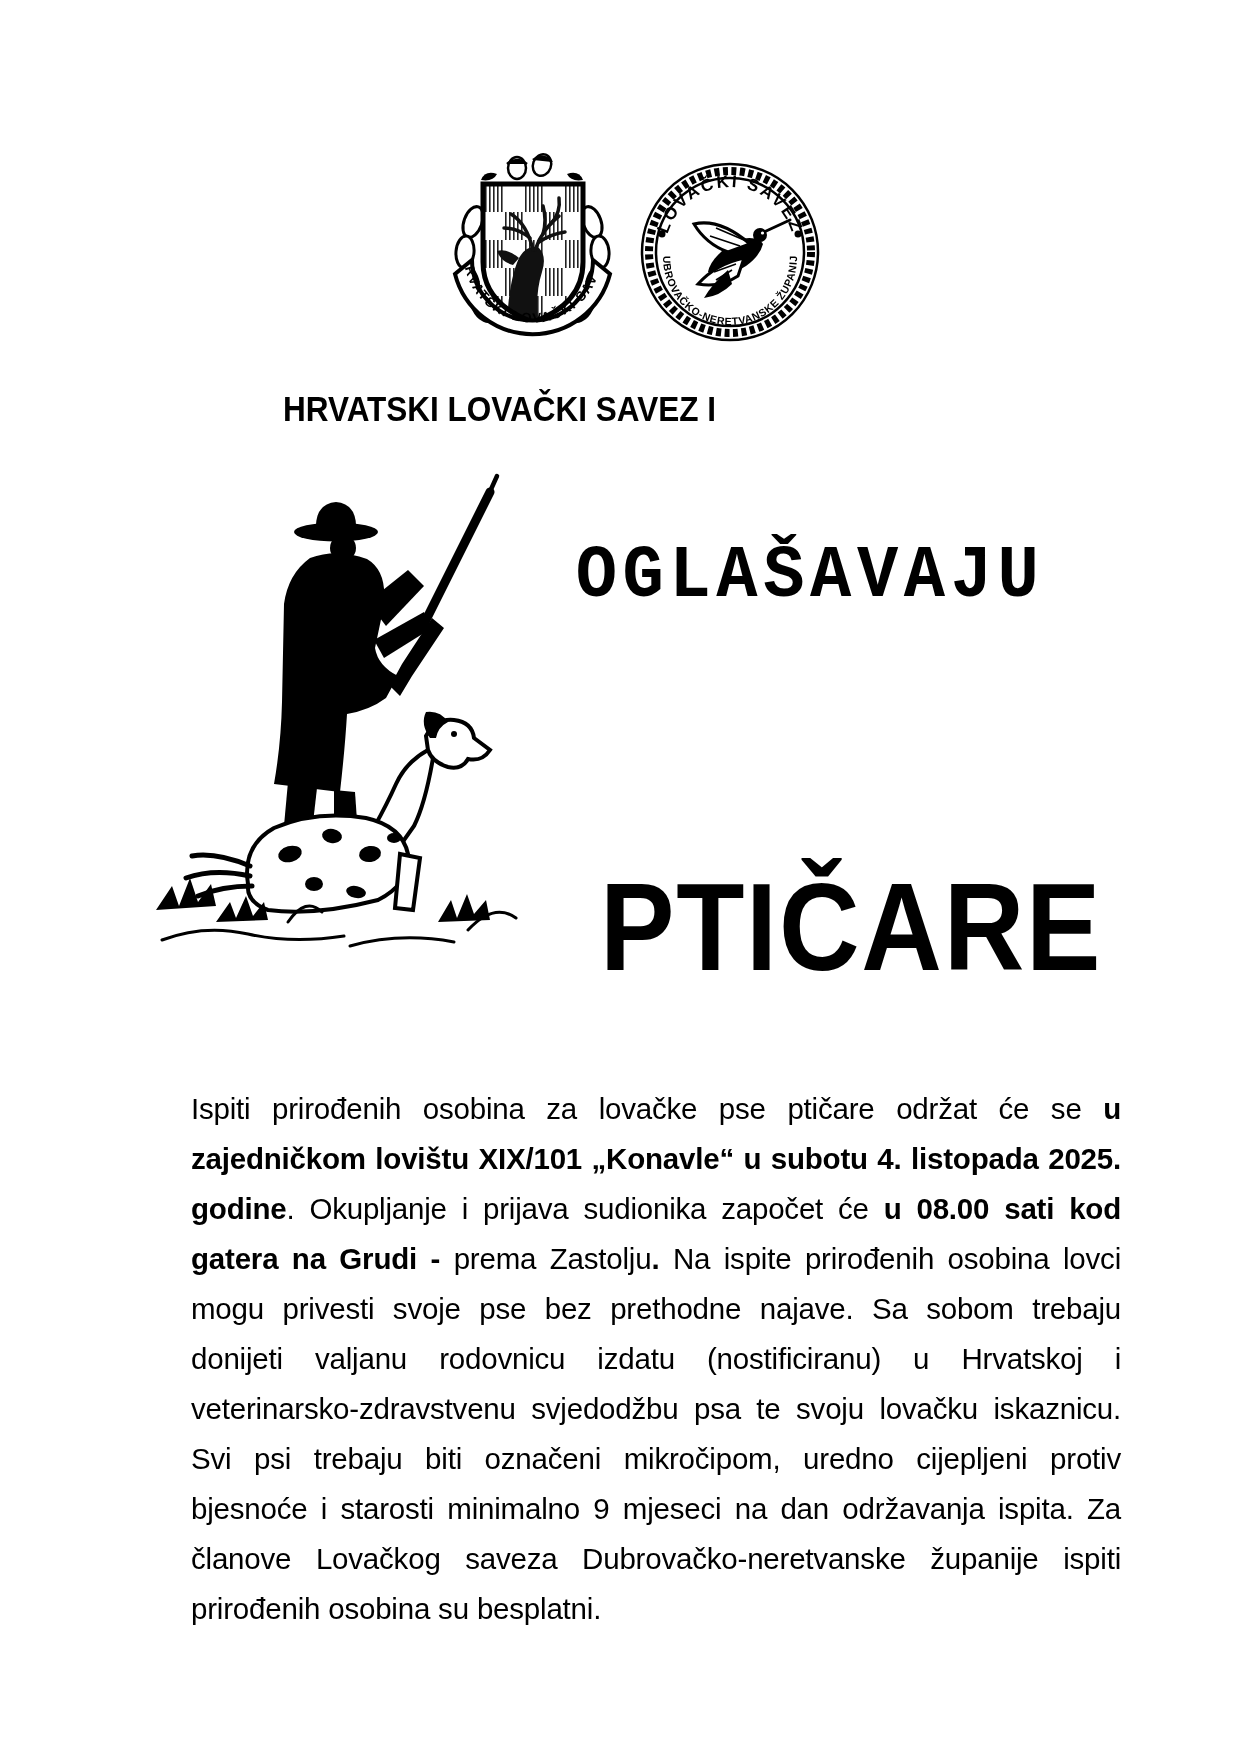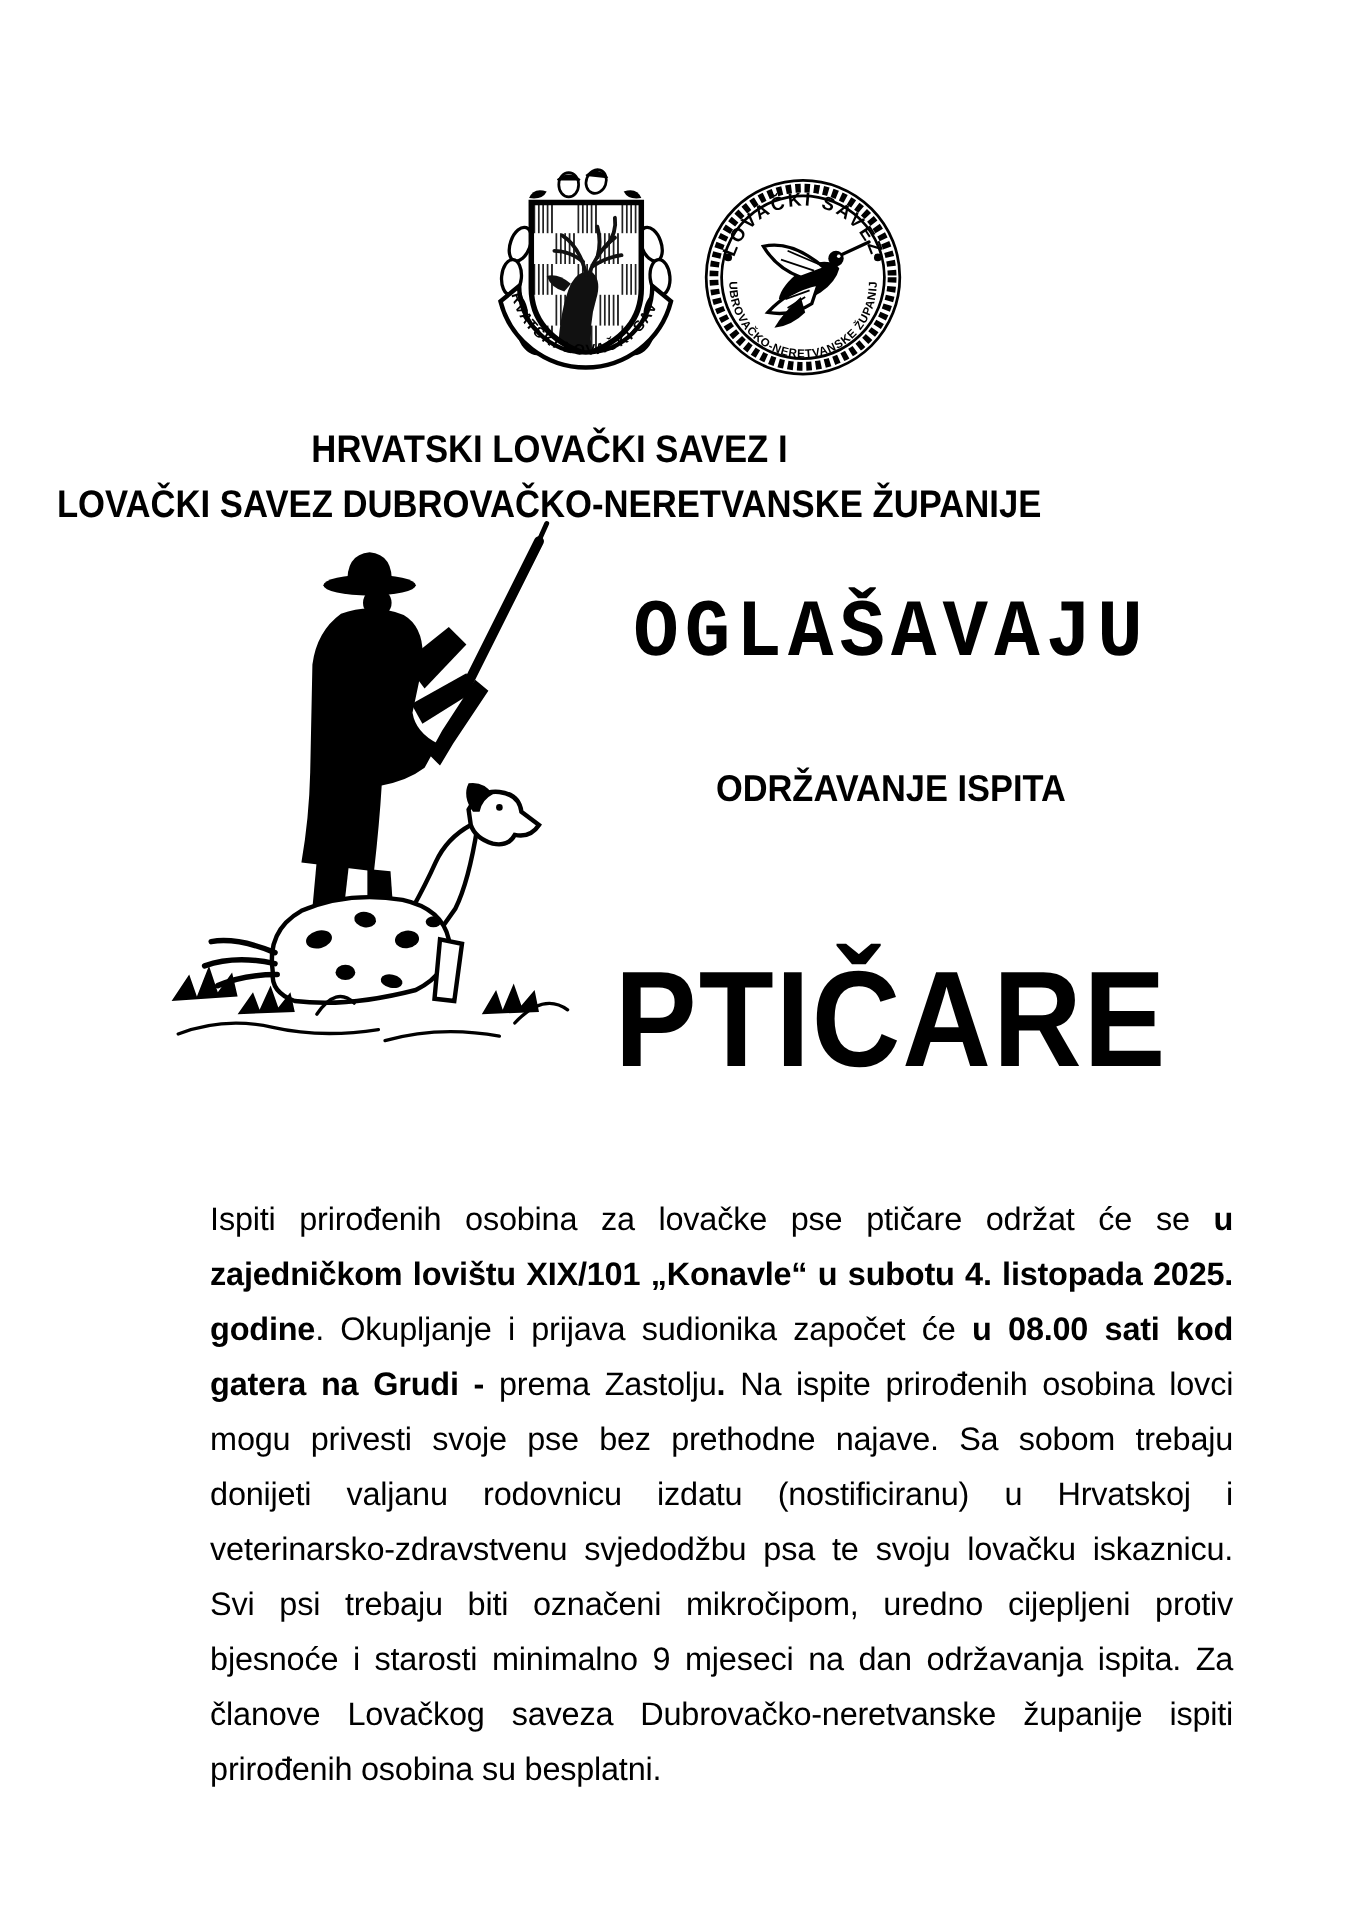--- a/index.html
+++ b/index.html
@@ -32,21 +32,21 @@
   }
   .announce-verb>span{display:inline-block;letter-spacing:6px;transform:scaleX(.93);transform-origin:50% 50%;}
   .announce-sub{
     position:absolute;left:520px;width:580px;text-align:center;
     font-weight:bold;font-size:34px;white-space:nowrap;
   }
   .announce-sub>span{display:inline-block;transform:scaleX(.92);transform-origin:50% 50%;}
   .sub1{top:698px;}
   .sub2{top:750px;}
   .announce-subject{
-    position:absolute;left:510px;top:856px;width:600px;text-align:center;
+    position:absolute;left:530px;top:856px;width:600px;text-align:right;
     font-weight:bold;font-size:124px;white-space:nowrap;
   }
   .announce-subject>span{display:inline-block;letter-spacing:2px;transform:scaleX(.9);transform-origin:50% 50%;}
   
   .body-text{
     position:absolute;left:158px;top:1054px;width:930px;
     font-size:29.5px;line-height:50px;text-align:justify;
     letter-spacing:-0.2px;
     margin-left:33px;
   }
@@ -165,23 +165,20 @@
           <line x1="104" y1="104" x2="82" y2="112"></line>
             <line x1="100" y1="110" x2="84" y2="120"></line>
         </g>
       </g>
     </svg>
   </div>
 
   <div class="title-line title1">
     <span>HRVATSKI LOVAČKI SAVEZ I</span>
   </div>
-  <div class="title-line title2">
-    <span>LOVAČKI SAVEZ DUBROVAČKO-NERETVANSKE ŽUPANIJE</span>
-  </div>
 
   <svg class="art" viewBox="0 0 395 510">
 
     <g>
       <line x1="286" y1="172" x2="352" y2="40" stroke="#000" stroke-width="9" stroke-linecap="round"></line>
       <line x1="350" y1="44" x2="359" y2="24" stroke="#000" stroke-width="4.5" stroke-linecap="round"></line>
       <path d="M252,234 L264,212 L294,166 L306,176 L274,224 L262,244 Z" fill="#000"></path>
     </g>
 
     <g fill="#000">
@@ -228,22 +225,19 @@
         <path d="M212,494 q50,-14 104,-4"></path>
         <path d="M330,478 q26,-28 48,-12"></path>
         <path d="M150,470 q18,-26 34,-10"></path>
       </g>
     </g>
   </svg>
 
   <div class="announce-verb">
     <span>OGLAŠAVAJU</span>
   </div>
-  <div class="announce-sub sub1">
-    <span>ODRŽAVANJE ISPITA</span>
-  </div>
   <div class="announce-subject">
     <span>PTIČARE</span>
   </div>
 
   <p class="body-text"><span>Ispiti prirođenih osobina za lovačke pse ptičare održat će se </span><span class="b">u zajedničkom lovištu XIX/101 „Konavle“ u subotu 4. listopada 2025. godine</span><span>. Okupljanje i prijava sudionika započet će </span><span class="b">u 08.00 sati kod gatera na Grudi - </span><span>prema Zastolju</span><span class="b">. </span><span>Na ispite prirođenih osobina lovci mogu privesti svoje pse bez prethodne najave. Sa sobom trebaju donijeti valjanu rodovnicu izdatu (nostificiranu) u Hrvatskoj i veterinarsko-zdravstvenu svjedodžbu psa te svoju lovačku iskaznicu. Svi psi trebaju biti označeni mikročipom, uredno cijepljeni protiv bjesnoće i starosti minimalno 9 mjeseci na dan održavanja ispita. Za članove Lovačkog saveza Dubrovačko-neretvanske županije ispiti prirođenih osobina su besplatni.</span></p>
 
 </div>
 
 </body></html>

